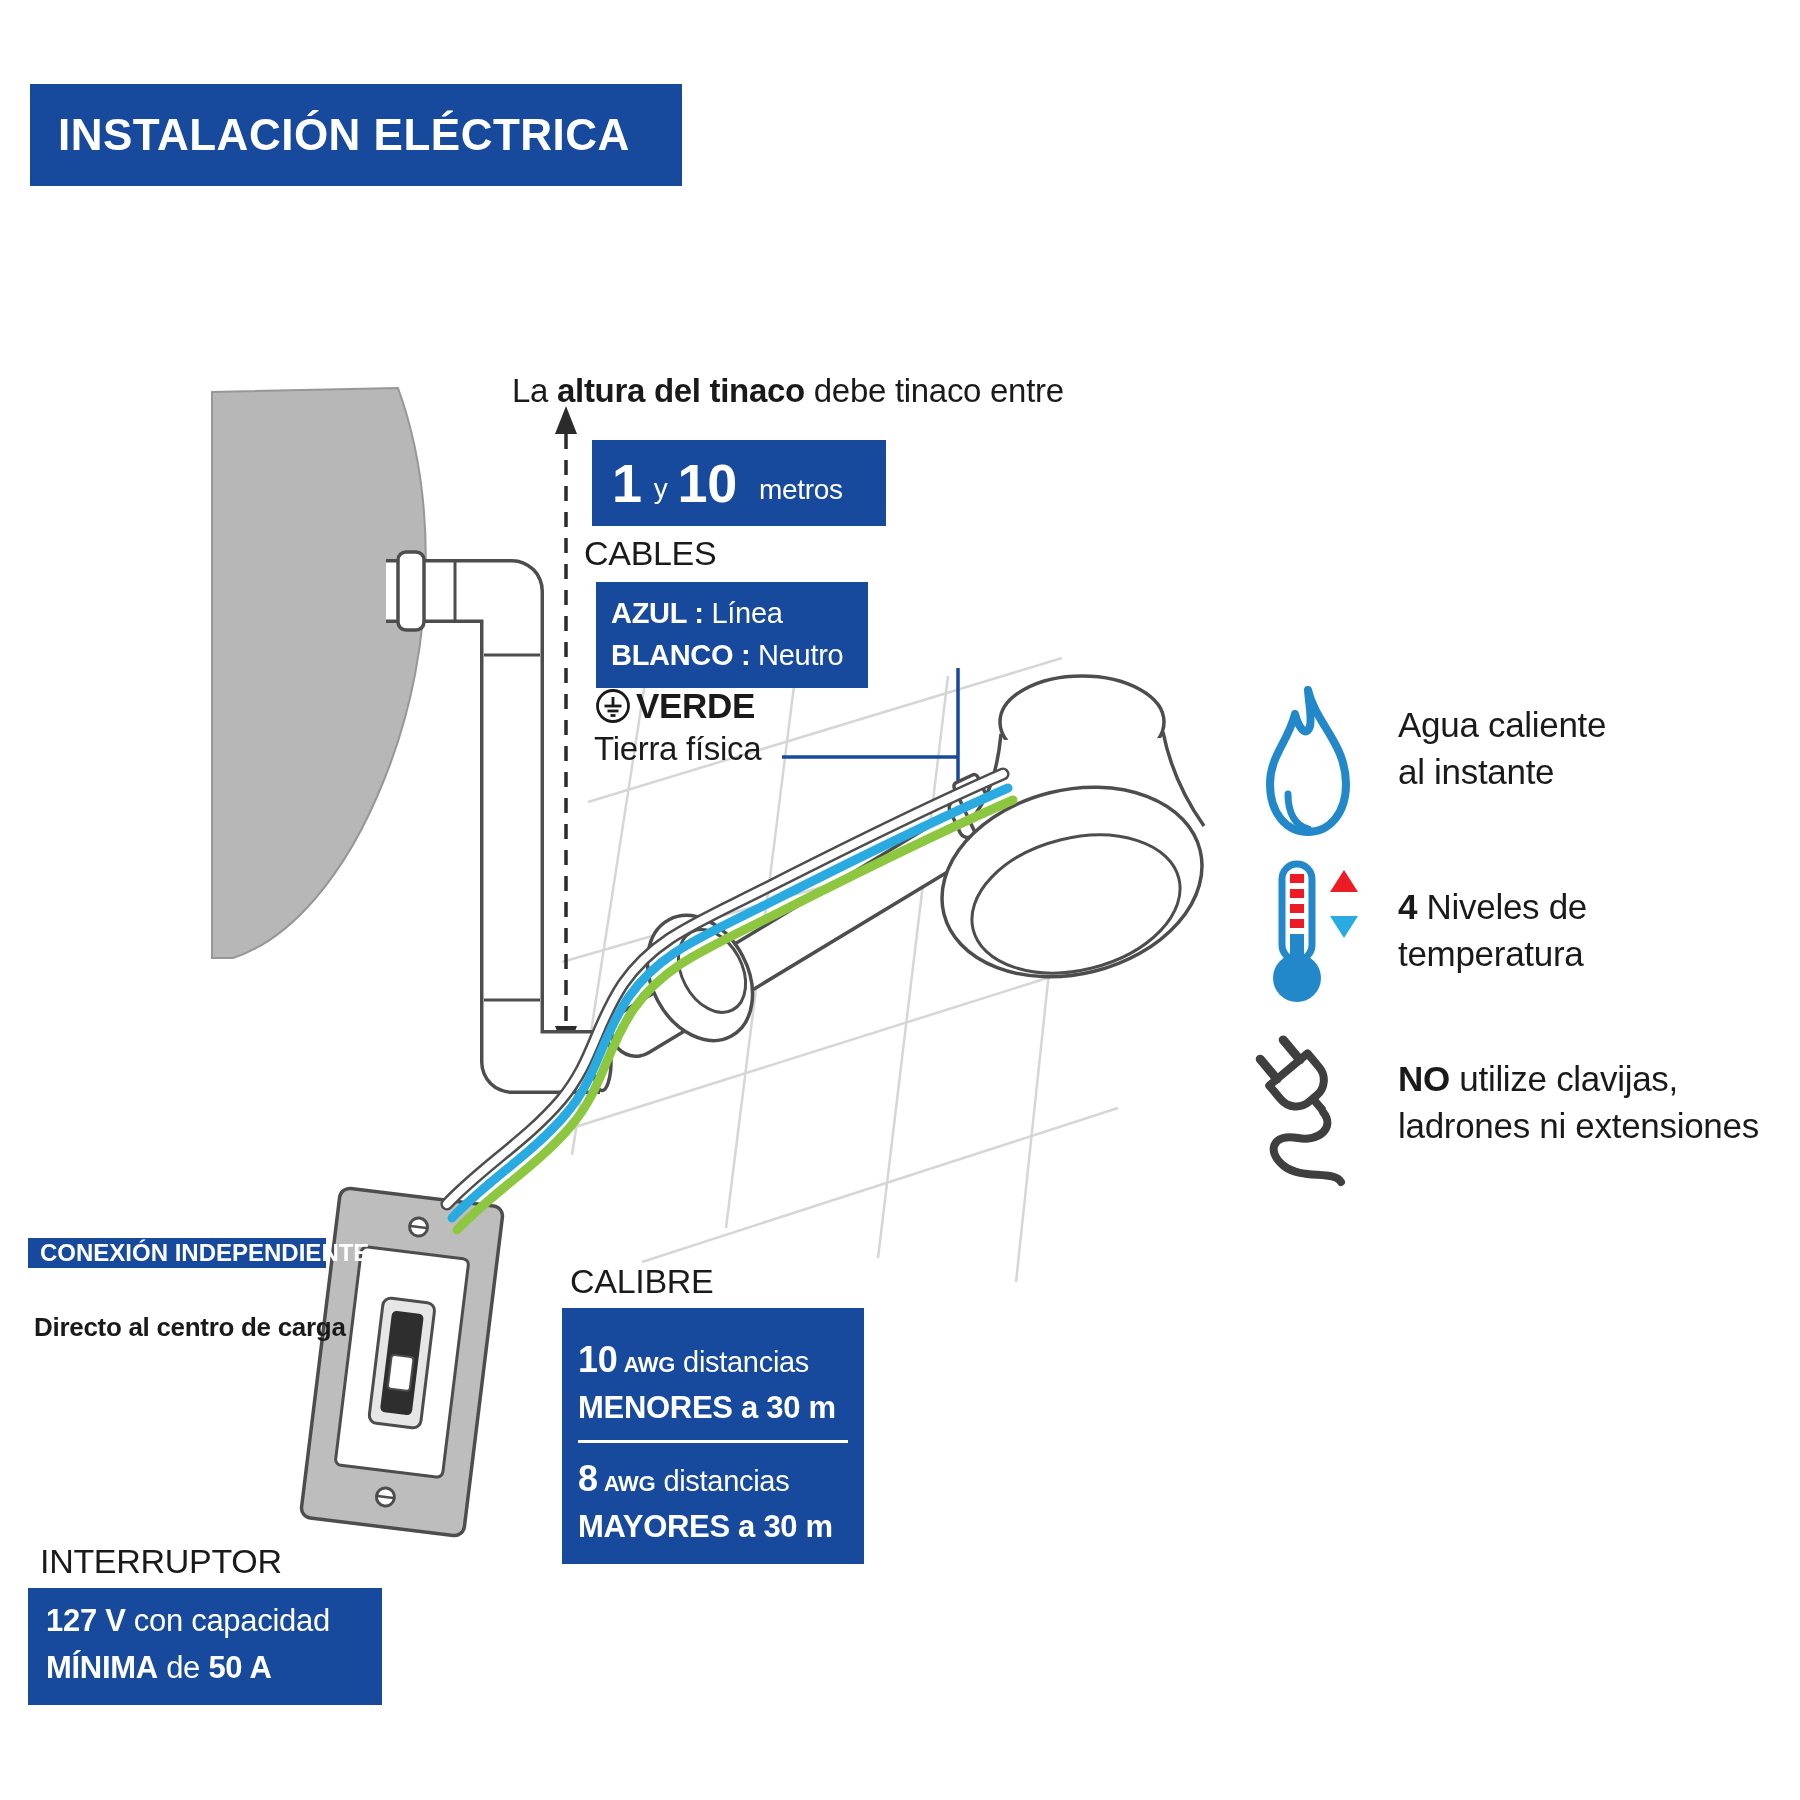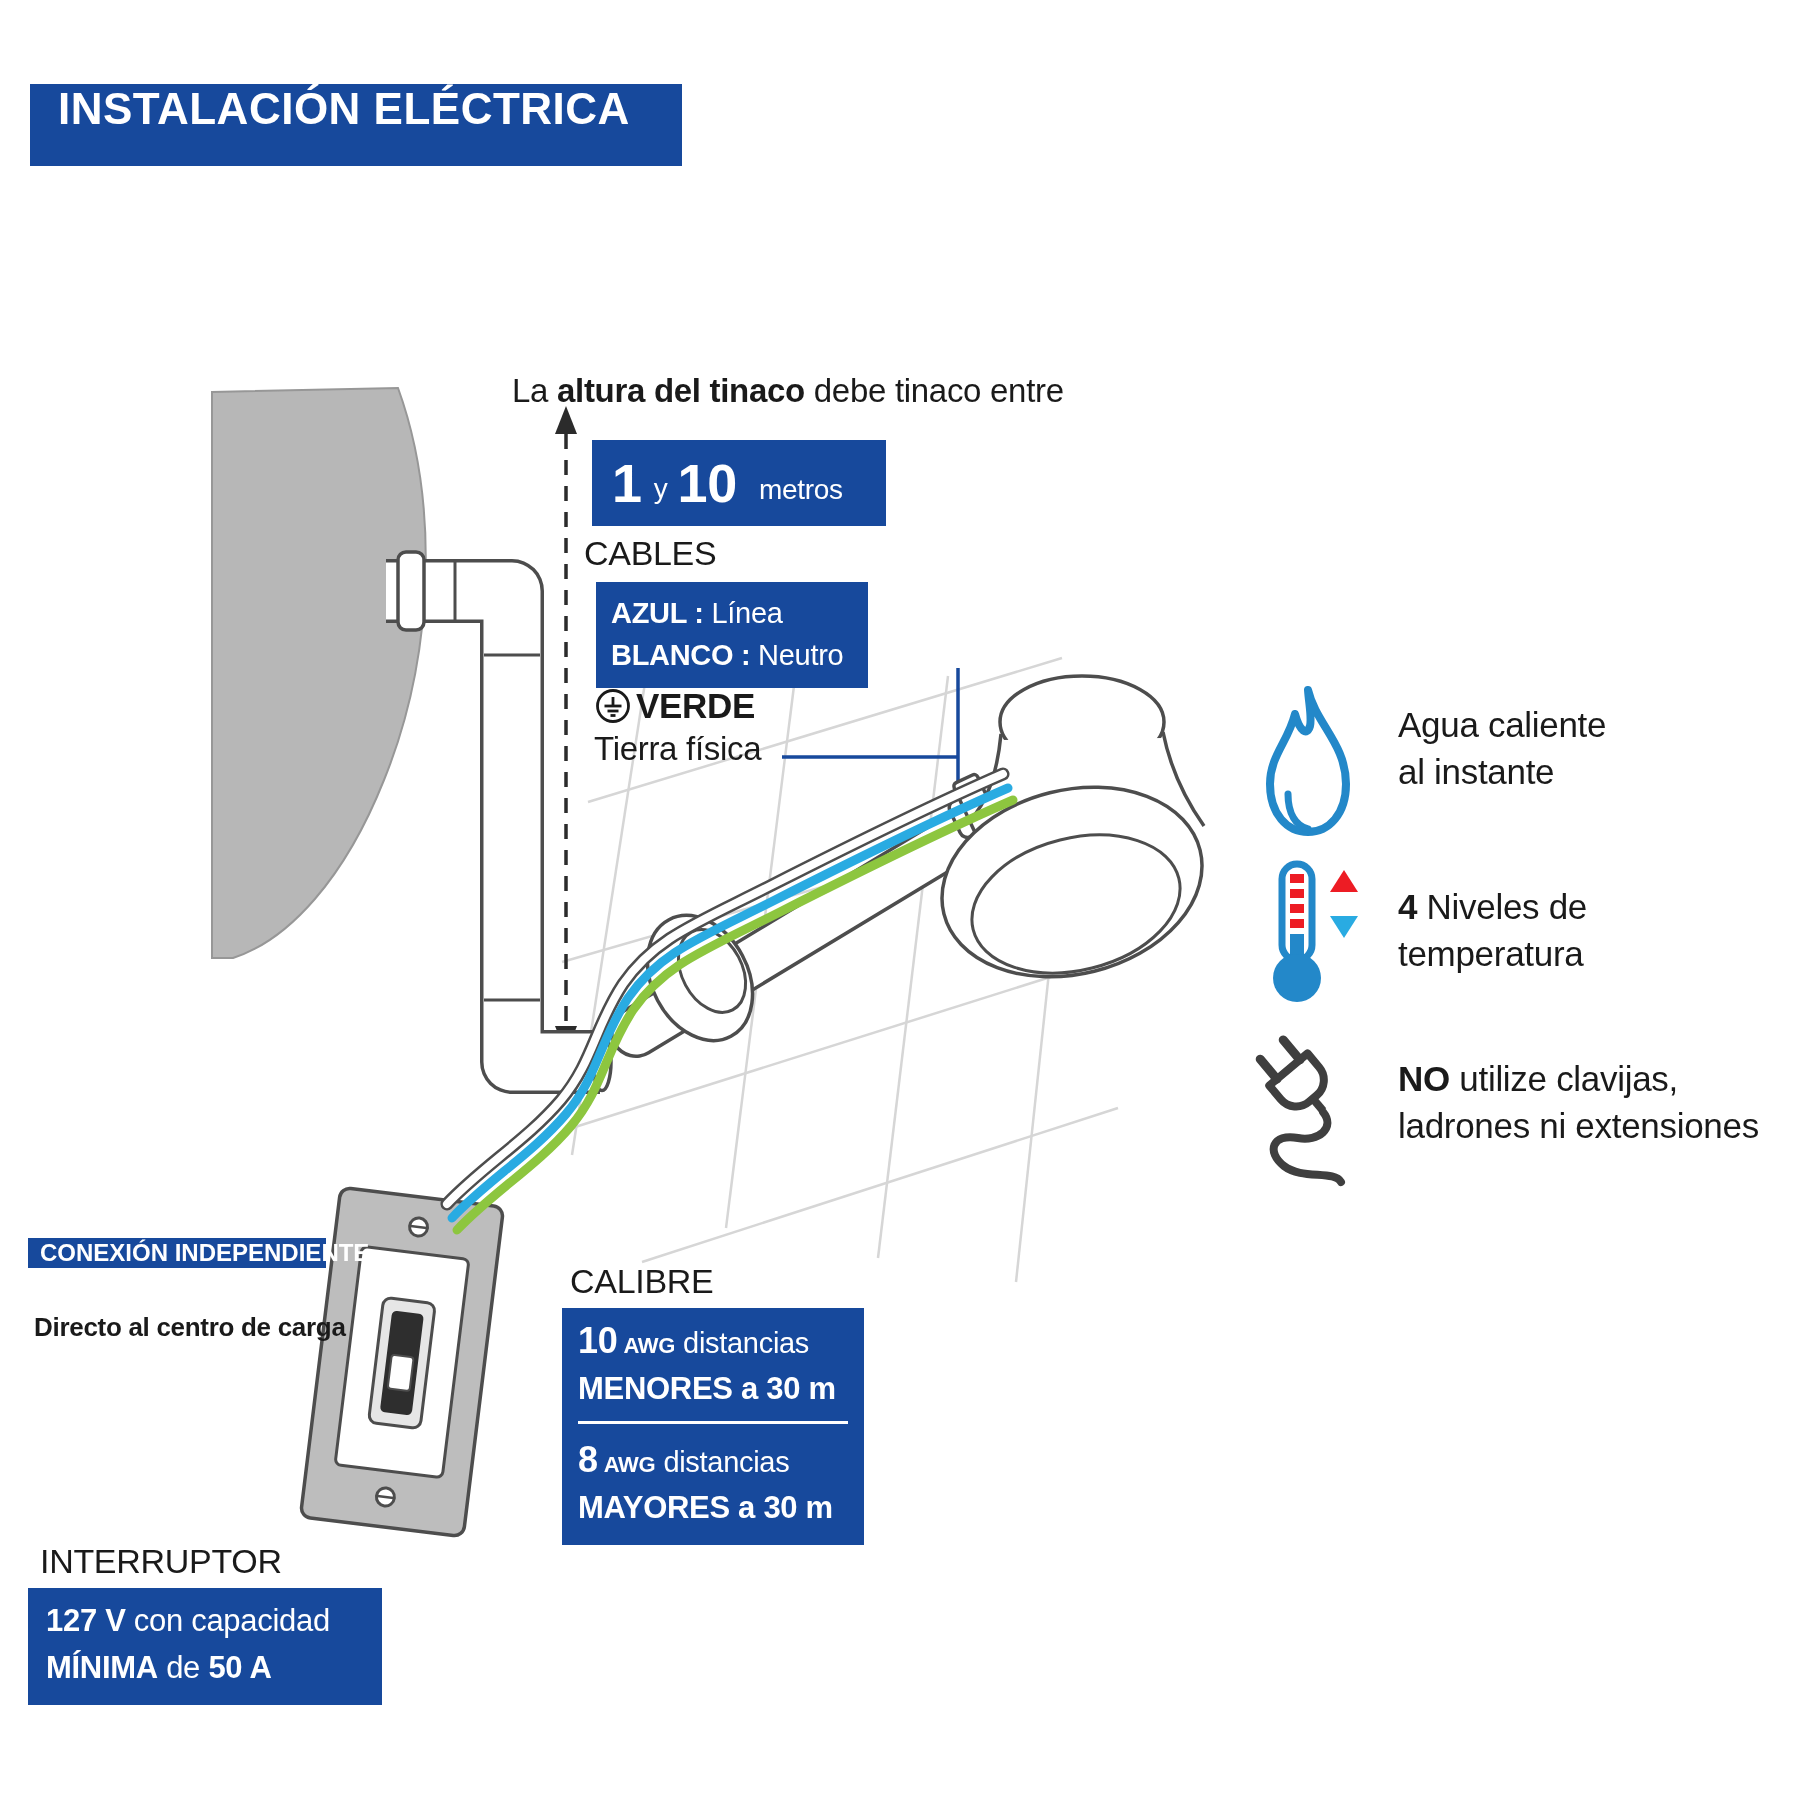--- a/index.html
+++ b/index.html
@@ -3,21 +3,21 @@
 <meta charset="utf-8">
 <style>
   * { margin:0; padding:0; box-sizing:border-box; }
   html,body { background:#ffffff; }
   body { width:1800px; height:1800px; font-family:"Liberation Sans", sans-serif; color:#1a1a1a; }
   .canvas { position:relative; width:1800px; height:1800px; background:#fff; overflow:hidden; letter-spacing:-0.3px; }
   .abs { position:absolute; }
   .illu { position:absolute; left:0; top:0; }
   .blue-box { background:#17499c; color:#ffffff; }
 
-  .title-banner { left:30px; top:84px; width:652px; height:82px; display:flex; 
+  .title-banner { left:30px; top:84px; width:652px; height:102px; display:flex; align-items:center;
     padding-left:28px; font-size:44px; font-weight:bold; letter-spacing:0.5px; }
 
   .height-note { left:512px; top:372px; font-size:33px; white-space:nowrap; }
   .height-note b { font-weight:bold; }
 
   .height-box { left:592px; top:440px; width:294px; height:86px; display:flex; align-items:center; padding:0 20px; }
   .height-box .big { font-size:54px; font-weight:bold; line-height:1; }
   .height-box .conj { font-size:28px; margin:12px 10px 0 12px; }
   .height-box .unit { font-size:28px; margin:14px 0 0 22px; }
 
@@ -38,21 +38,21 @@
   .ftext b { font-weight:bold; }
   .f1 { left:1398px; top:702px; }
   .f2 { left:1398px; top:884px; }
   .f3 { left:1398px; top:1056px; }
 
   .conexion-banner { left:28px; top:1238px; width:298px; height:30px; display:flex; align-items:center;
     padding-left:12px; font-size:24px; font-weight:bold; letter-spacing:0; white-space:nowrap; }
   .conexion-sub { left:34px; top:1312px; font-size:26px; font-weight:bold; }
 
   .calibre-label { left:570px; top:1262px; font-size:34px; }
-  .calibre-box { left:562px; top:1308px; width:302px; padding:9px 16px 16px; }
+  .calibre-box { left:562px; top:1308px; width:302px; padding:28px 16px 16px; }
   .cal-row { font-size:29px; line-height:1.35; white-space:nowrap; }
   .cal-row .num { font-size:36px; font-weight:bold; }
   .cal-row .awg { font-size:22px; font-weight:bold; margin:0 8px 0 6px; }
   .cal-row.strong { font-size:31px; font-weight:bold; margin-top:2px; }
   .cal-div { border-top:3px solid #ffffff; margin:12px 0 12px; }
 
   .interruptor-label { left:40px; top:1542px; font-size:34px; }
   .interruptor-box { left:28px; top:1588px; width:354px; padding:10px 18px 14px; font-size:31px; line-height:1.5; white-space:nowrap; }
   .interruptor-box b { font-weight:bold; }
 </style>

